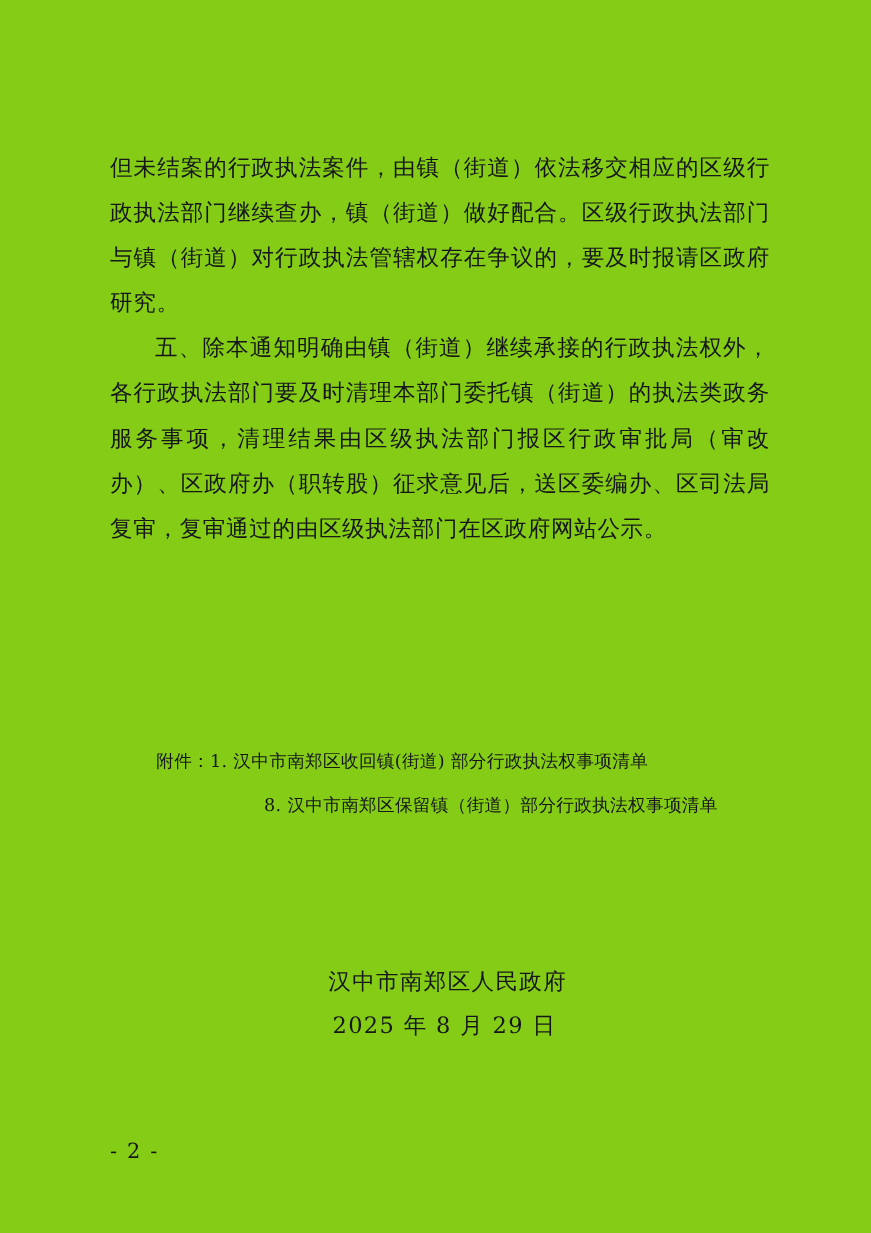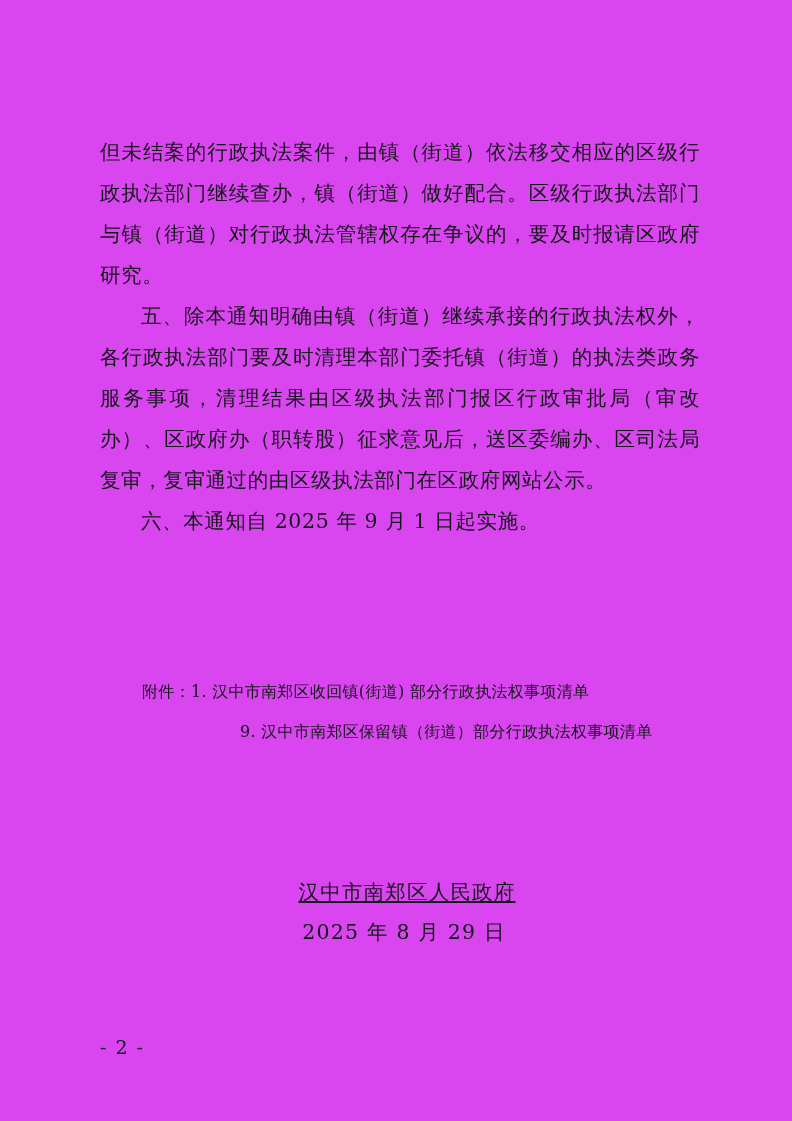--- a/index.html
+++ b/index.html
@@ -13,21 +13,21 @@
     font-family: "DejaVu Serif", "Liberation Serif", serif;
     color: #1a1a1a;
     position: relative;
     overflow: hidden;
   }
   .page {
     position: absolute;
     top: 0; left: 0;
     width: 792px;
     height: 1121px;
-    background: #d946ef;
+    background: #84cc16;
   }
   .body-area {
     position: absolute;
     left: 100px;
     top: 132px;
     width: 600px;
   }
   p.para {
     margin: 0 0 0 0;
     font-size: 20.5px;
@@ -63,47 +63,46 @@
     top: 872px;
     width: 792px;
     text-align: center;
   }
   .sig-line {
     font-size: 20.5px;
     line-height: 40px;
     letter-spacing: 1.2px;
     color: #15171a;
   }
-  .sig-org { padding-left: 22px; text-decoration: underline; }
+  .sig-org { padding-left: 22px; }
   .sig-date { padding-left: 16px; }
 
   .page-number {
     position: absolute;
     left: 100px;
     top: 1036px;
     font-size: 19px;
     letter-spacing: 1.5px;
     color: #15171a;
     font-family: "DejaVu Serif", "Liberation Serif", serif;
   }
 </style>
 </head>
 <body>
 
 <div class="page">
 
   <div class="body-area">
     <p class="para">但未结案的行政执法案件，由镇（街道）依法移交相应的区级行政执法部门继续查办，镇（街道）做好配合。区级行政执法部门与镇（街道）对行政执法管辖权存在争议的，要及时报请区政府研究。</p>
     <p class="para indent">五、除本通知明确由镇（街道）继续承接的行政执法权外，各行政执法部门要及时清理本部门委托镇（街道）的执法类政务服务事项，清理结果由区级执法部门报区行政审批局（审改办）、区政府办（职转股）征求意见后，送区委编办、区司法局复审，复审通过的由区级执法部门在区政府网站公示。</p>
-    <p class="para indent">六、本通知自 2025 年 9 月 1 日起实施。</p>
   </div>
 
   <div class="attach-block">
     <div class="attach-line first"><span>附件：</span><span>1. 汉中市南郑区收回镇(街道) 部分行政执法权事项清单</span></div>
-    <div class="attach-line second">9. 汉中市南郑区保留镇（街道）部分行政执法权事项清单</div>
+    <div class="attach-line second">8. 汉中市南郑区保留镇（街道）部分行政执法权事项清单</div>
   </div>
 
   <div class="signature">
     <div class="sig-line sig-org">汉中市南郑区人民政府</div>
     <div class="sig-line sig-date">2025 年 8 月 29 日</div>
   </div>
 
   <div class="page-number">- 2 -</div>
 
 </div>

